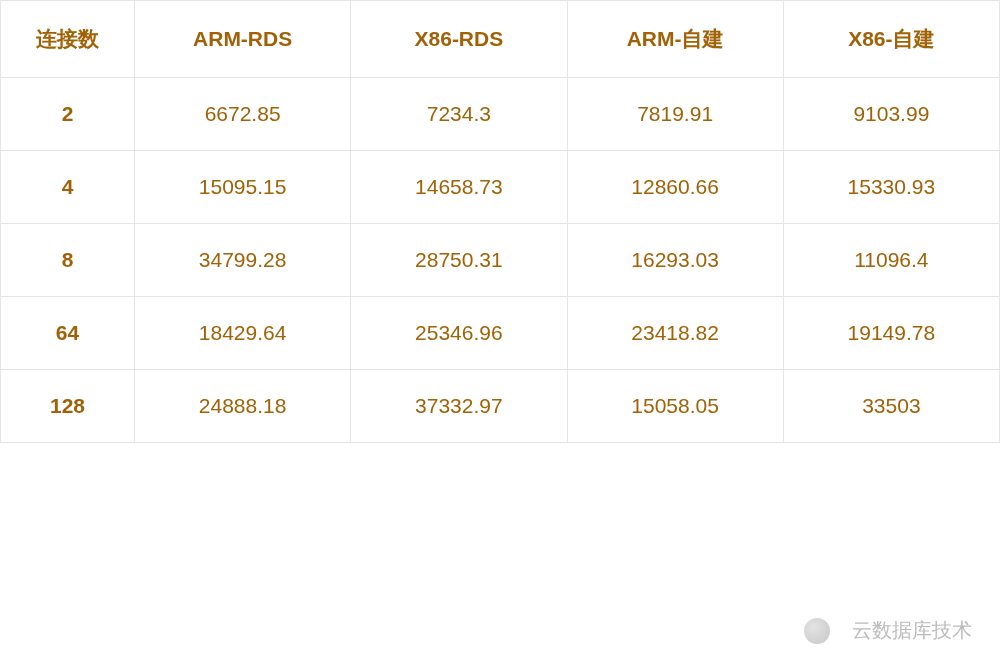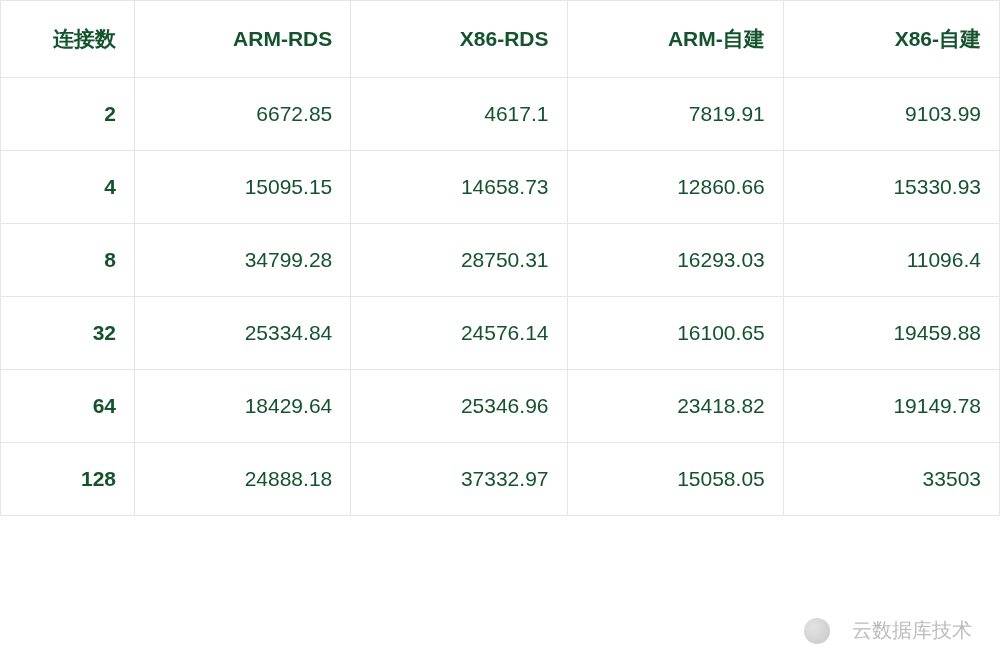--- a/index.html
+++ b/index.html
@@ -16,23 +16,23 @@
       position: relative;
     }
     table {
       width: 100%;
       border-collapse: collapse;
       table-layout: fixed;
     }
     th, td {
       border: 1px solid #e5e5e5;
       padding: 24px 18px;
-      text-align: right;
+      text-align: center;
       font-size: 21px;
-      color: #14532d;
+      color: #a16207;
     }
     th {
       font-weight: 700;
       background: #ffffff;
     }
     td.first-col {
       font-weight: 700;
     }
     td {
       font-weight: 400;
@@ -71,44 +71,37 @@
       <th>ARM-RDS</th>
       <th>X86-RDS</th>
       <th>ARM-自建</th>
       <th>X86-自建</th>
     </tr>
   </thead>
   <tbody>
     <tr>
       <td class="first-col">2</td>
       <td>6672.85</td>
-      <td>4617.1</td>
+      <td>7234.3</td>
       <td>7819.91</td>
       <td>9103.99</td>
     </tr>
     <tr>
       <td class="first-col">4</td>
       <td>15095.15</td>
       <td>14658.73</td>
       <td>12860.66</td>
       <td>15330.93</td>
     </tr>
     <tr>
       <td class="first-col">8</td>
       <td>34799.28</td>
       <td>28750.31</td>
       <td>16293.03</td>
       <td>11096.4</td>
-    </tr>
-    <tr>
-      <td class="first-col">32</td>
-      <td>25334.84</td>
-      <td>24576.14</td>
-      <td>16100.65</td>
-      <td>19459.88</td>
     </tr>
     <tr>
       <td class="first-col">64</td>
       <td>18429.64</td>
       <td>25346.96</td>
       <td>23418.82</td>
       <td>19149.78</td>
     </tr>
     <tr>
       <td class="first-col">128</td>

